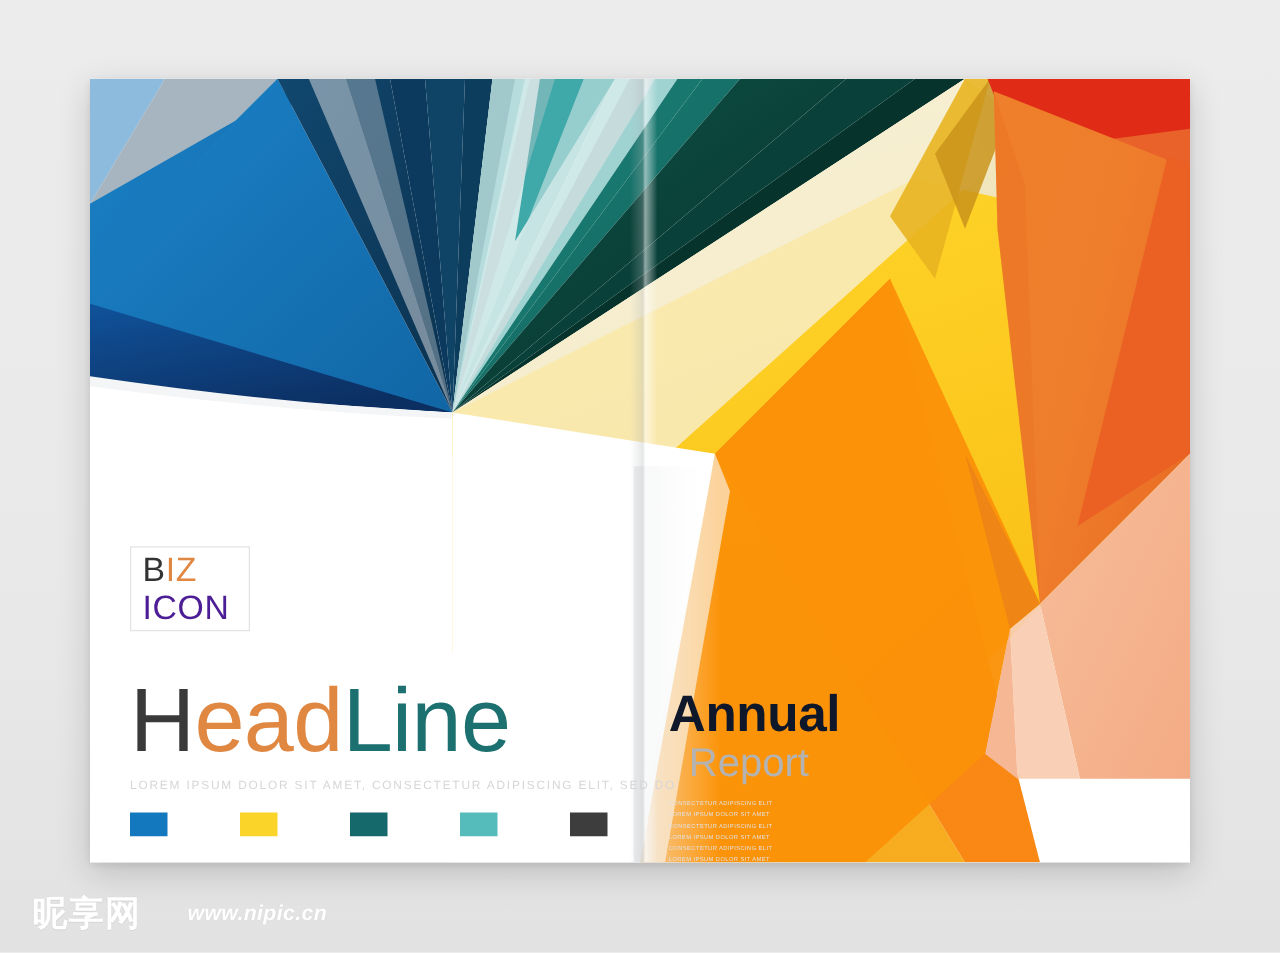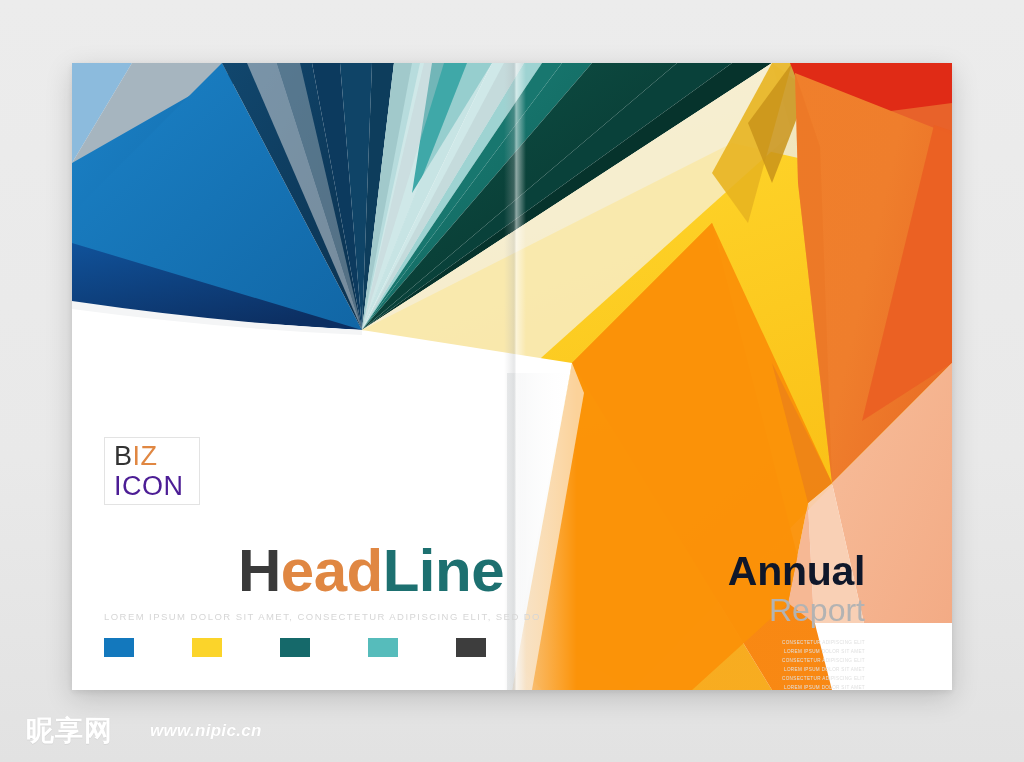--- a/index.html
+++ b/index.html
@@ -33,21 +33,20 @@
     width: 880px;
     height: 627px;
     background: #ffffff;
     box-shadow: 0 8px 26px rgba(0,0,0,0.16), 0 2px 6px rgba(0,0,0,0.08);
     overflow: hidden;
   }
 
   #art-layer, #gutter-layer, #content-layer {
     position: absolute;
     inset: 0;
-    text-align: right;
   }
   #art-layer svg, #gutter-layer svg { display: block; }
 
   
   .left-page-content {
     position: absolute;
     left: 32px;
     top: 372px;
     width: 400px;
   }
@@ -76,25 +75,25 @@
     white-space: nowrap;
     font-family: "Liberation Sans", sans-serif;
   }
   .logo-line1 { top: 8px; }
   .logo-line2 { top: 38px; }
   .logo-biz-b { color: #333333; }
   .logo-biz-iz { color: #e08742; }
   .logo-icon   { color: #4c1d95; }
 
   .headline {
-    font-size: 60px;
+    font-size: 72px;
     line-height: 1;
     white-space: nowrap;
     letter-spacing: -0.5px;
-    font-weight: 700;
+    font-weight: 400;
     margin-bottom: 6px;
   }
   .hl-h    { color: #3a3a3a; }
   .hl-ead  { color: #e08742; }
   .hl-line { color: #1d7070; }
 
   .subhead {
     font-size: 9.5px;
     letter-spacing: 1.45px;
     color: #d6d6d6;

